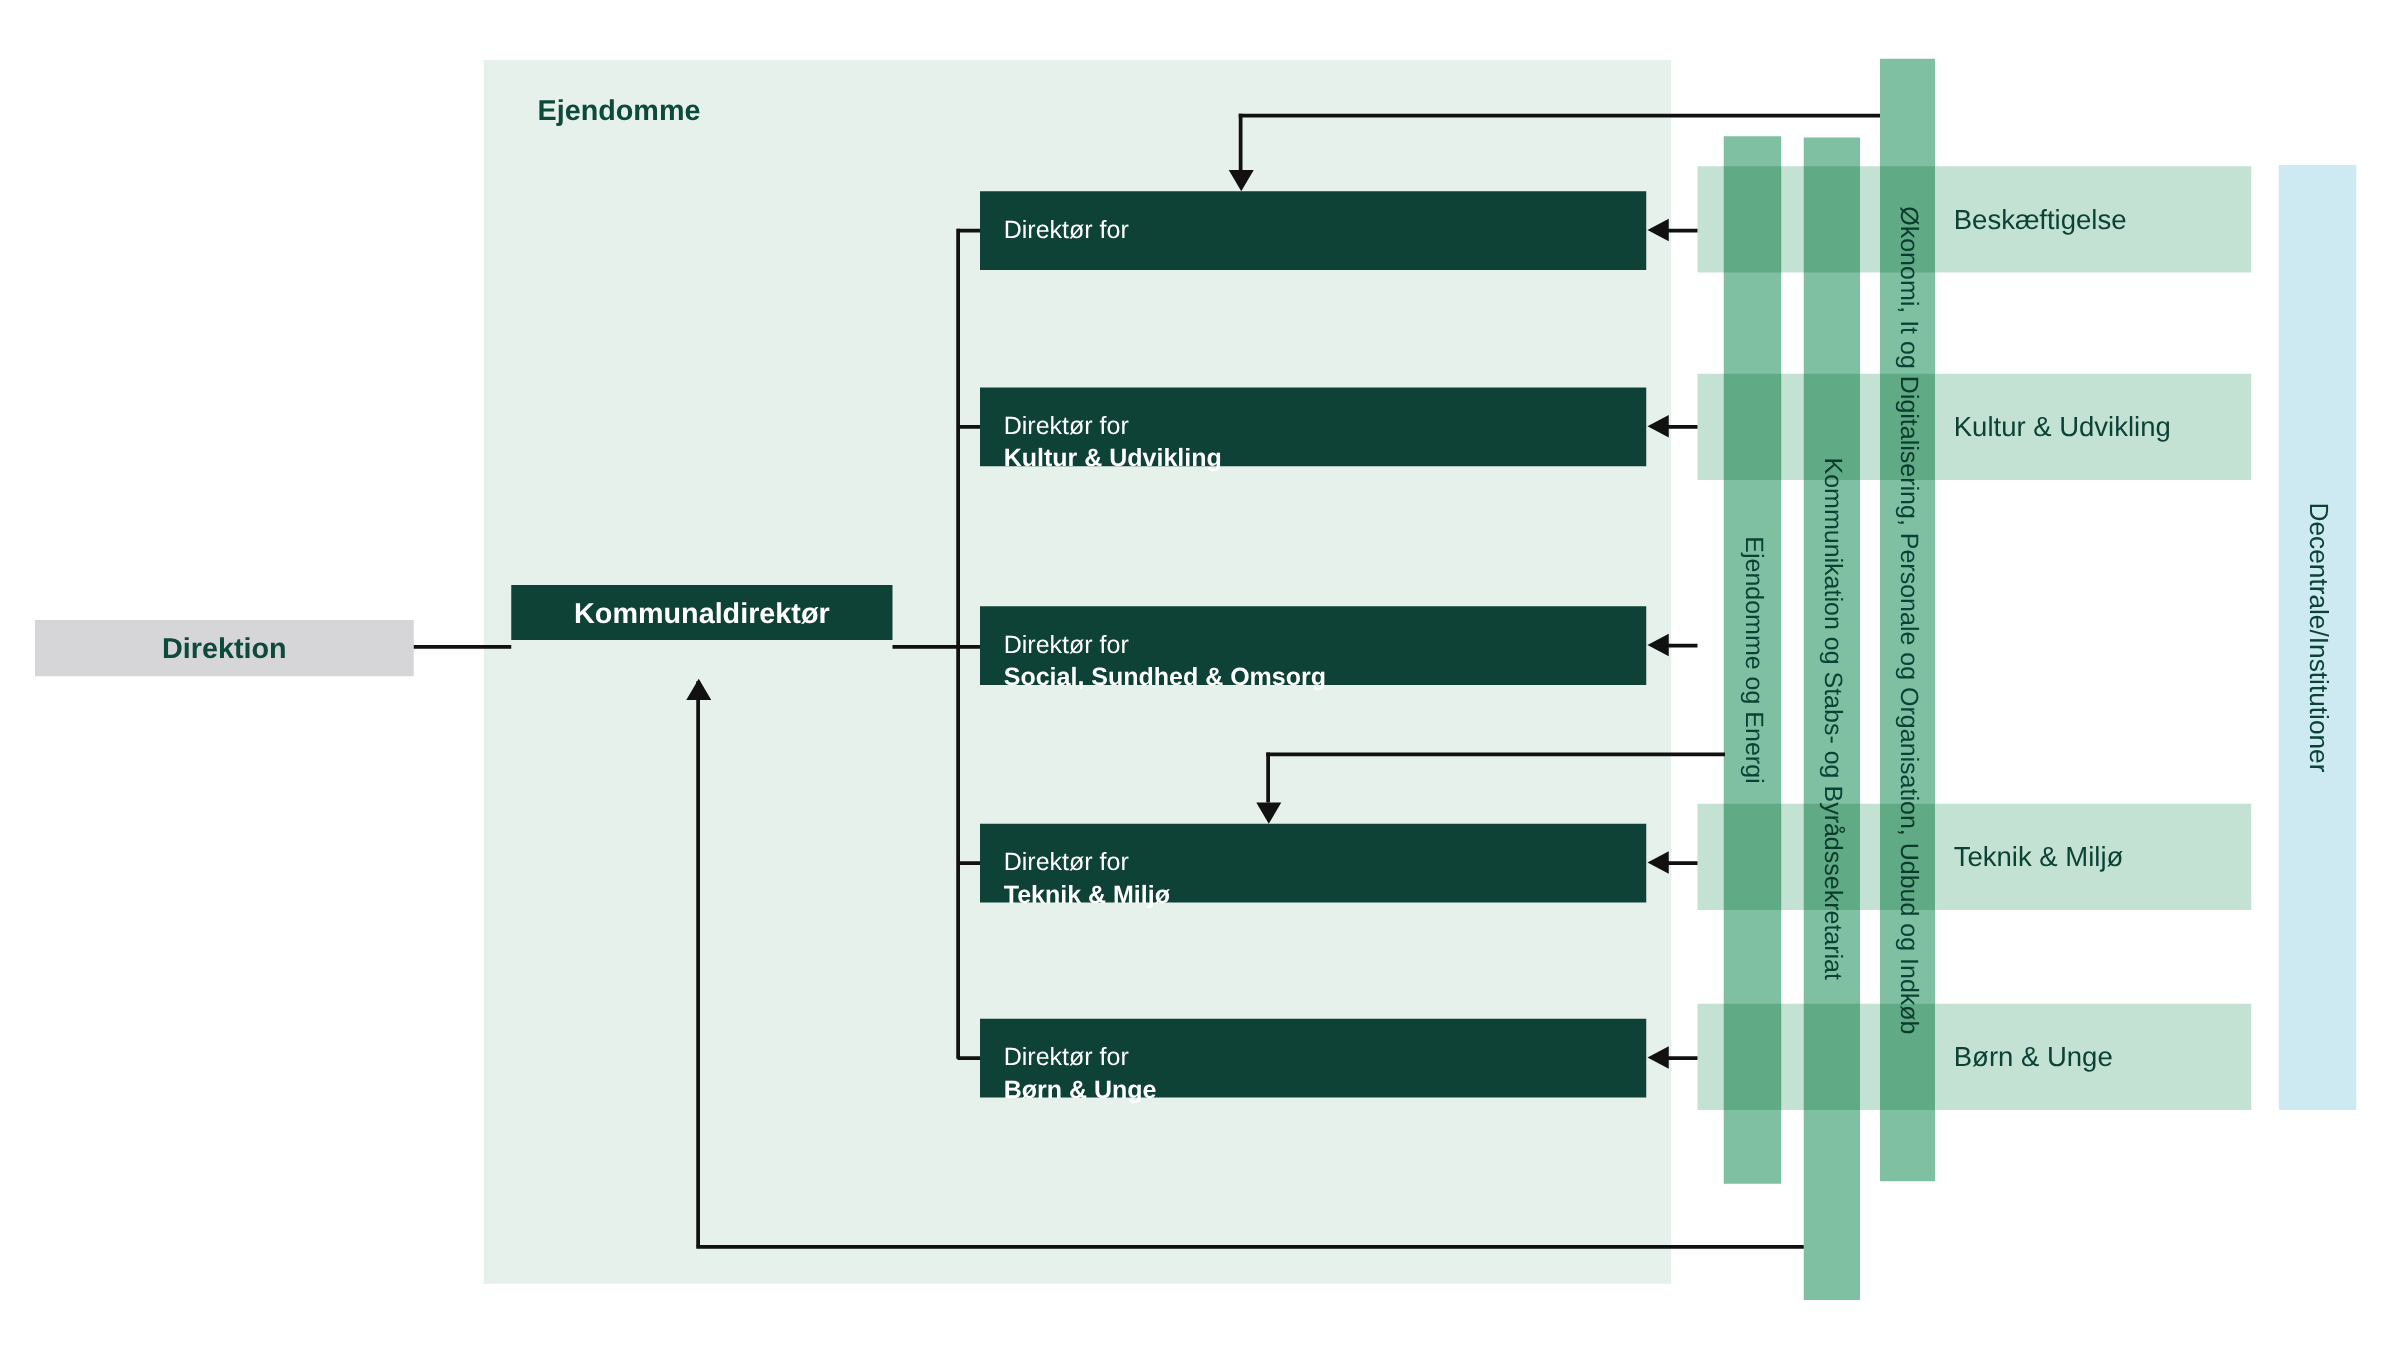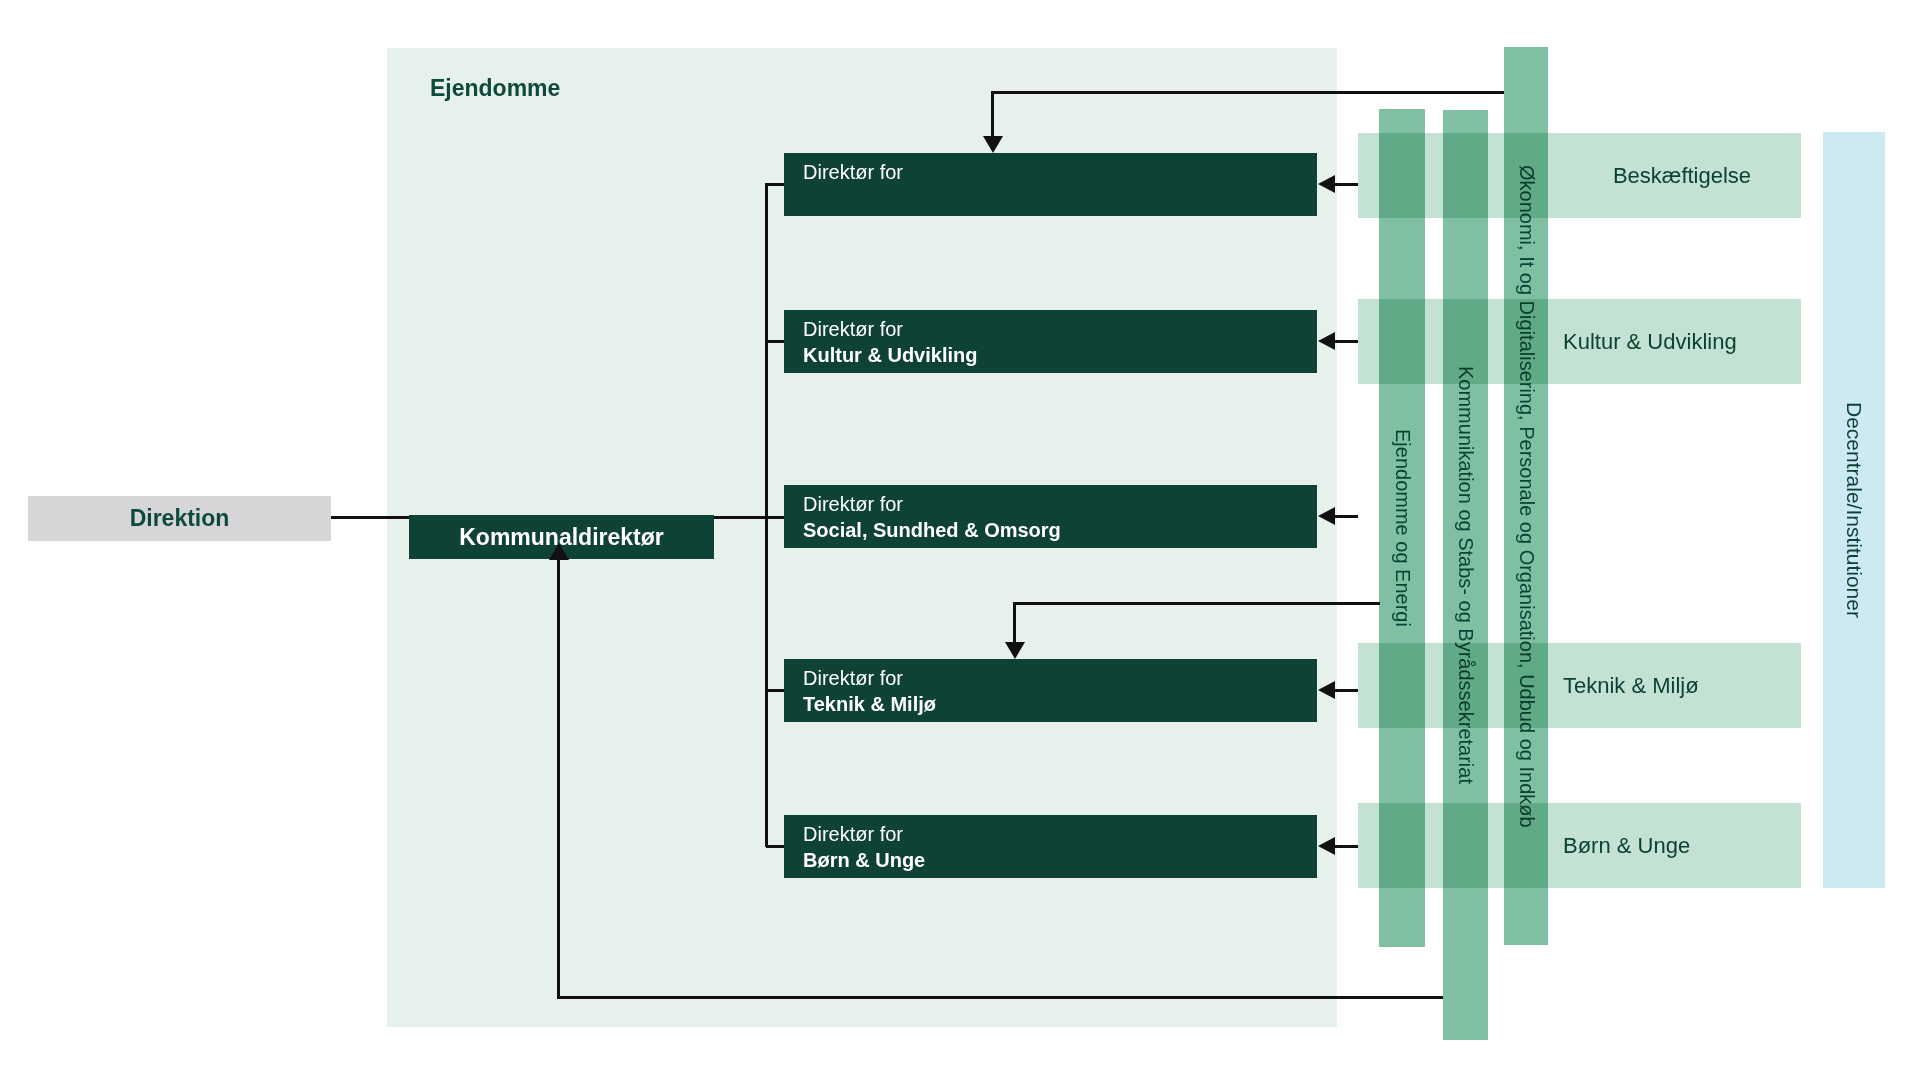--- a/index.html
+++ b/index.html
@@ -7,42 +7,42 @@
           font-family:"Liberation Sans",sans-serif;color:#0c4236;}
 
   
   .panel{position:absolute;left:387px;top:48px;width:950px;height:979px;background:#e6f1eb;}
   .panel-label{position:absolute;left:430px;top:75px;font-size:23px;font-weight:bold;color:#0e4a3c;}
 
   
   .box{position:absolute;display:flex;align-items:center;justify-content:center;
        font-size:23px;font-weight:bold;}
   .borgmester{left:28px;top:496px;width:303px;height:45px;background:#d6d6d9;color:#0e4a3c;}
-  .kommunaldirektor{left:409px;top:515px;width:305px;height:44px;background:#0e4236;color:#ffffff;}
+  .kommunaldirektor{left:409px;top:468px;width:305px;height:44px;background:#0e4236;color:#ffffff;}
 
   
   .dbox{position:absolute;left:784px;width:533px;height:63px;background:#0e4236;color:#ffffff;
-        padding:6px 0 0 19px;box-sizing:border-box;line-height:26px;font-size:20px;}
+        padding:18px 0 0 19px;box-sizing:border-box;line-height:26px;font-size:20px;}
   .dbox .l1{font-weight:normal;}
   .dbox .l2{font-weight:bold;}
   .d1{top:153px;} .d2{top:310px;} .d3{top:485px;} .d4{top:659px;} .d5{top:815px;}
 
   
   .vbar{position:absolute;background:#7fc0a2;mix-blend-mode:multiply;
         display:flex;align-items:center;justify-content:center;}
   .vbar span{writing-mode:vertical-rl;white-space:nowrap;font-size:20px;color:#0c4236;}
   .vbar1{left:1379px;top:109px;width:46px;height:838px;}
   .vbar2{left:1443px;top:110px;width:45px;height:930px;}
   .vbar3{left:1504px;top:47px;width:44px;height:898px;}
 
   
   .rbox{position:absolute;left:1358px;width:443px;height:85px;background:#c3e2d3;
         display:flex;align-items:center;}
   .rbox span{margin-left:205px;font-size:22px;color:#0c4236;white-space:pre-line;line-height:27px;}
-  .r1{top:133px;justify-content:center;} .r2{top:299px;} .r3{top:472px;} .r4{top:643px;} .r5{top:803px;}
+  .r1{top:133px;} .r2{top:299px;} .r3{top:472px;} .r4{top:643px;} .r5{top:803px;}
 
   
   .bluebar{position:absolute;left:1823px;top:132px;width:62px;height:756px;background:#cde9f2;
            display:flex;align-items:center;justify-content:center;}
   .bluebar span{writing-mode:vertical-rl;white-space:nowrap;font-size:21px;color:#0c4236;}
 
   
   .h{position:absolute;height:3px;background:#111111;}
   .v{position:absolute;width:3px;background:#111111;}
   .arrow{position:absolute;width:0;height:0;}

